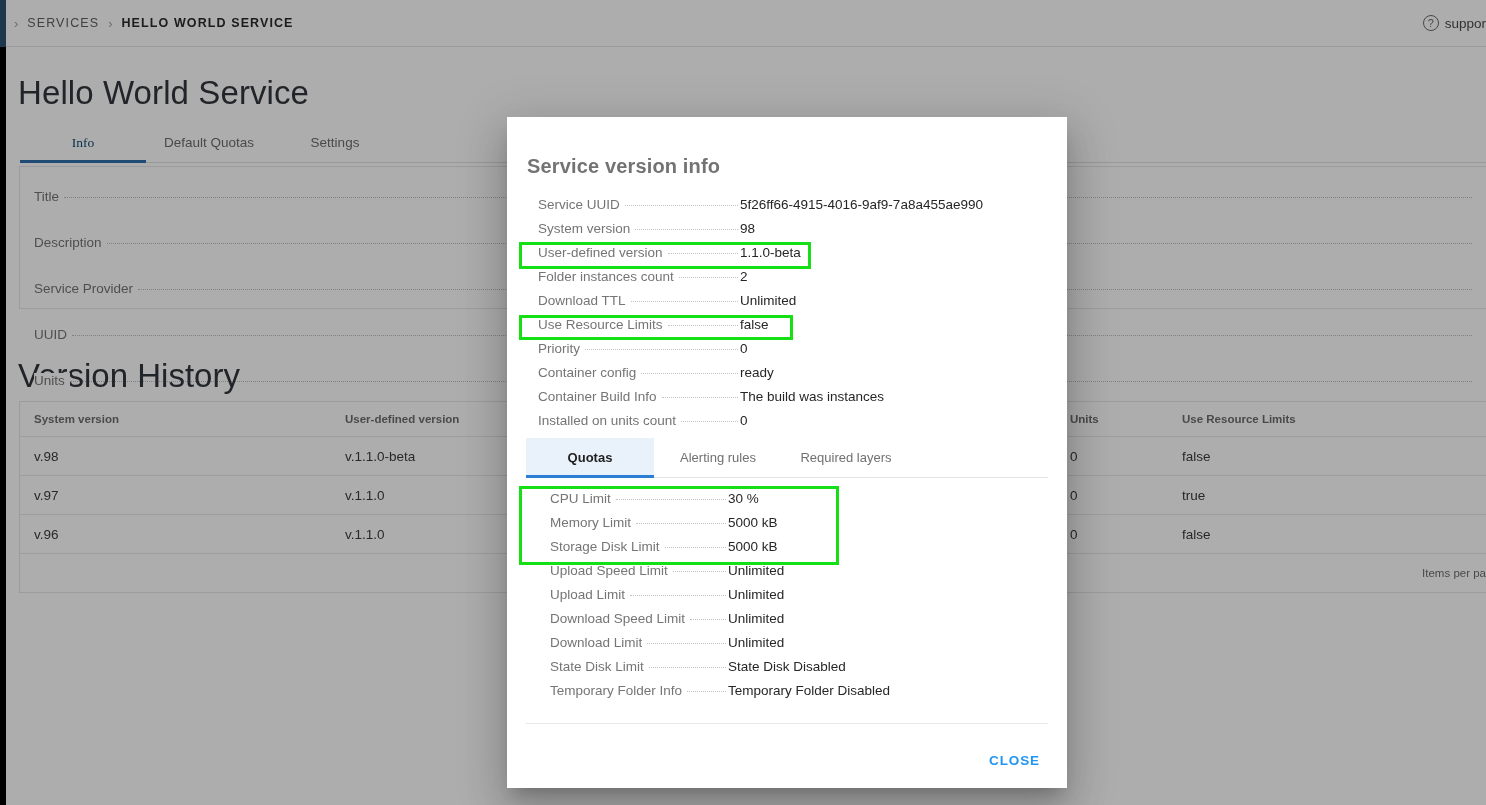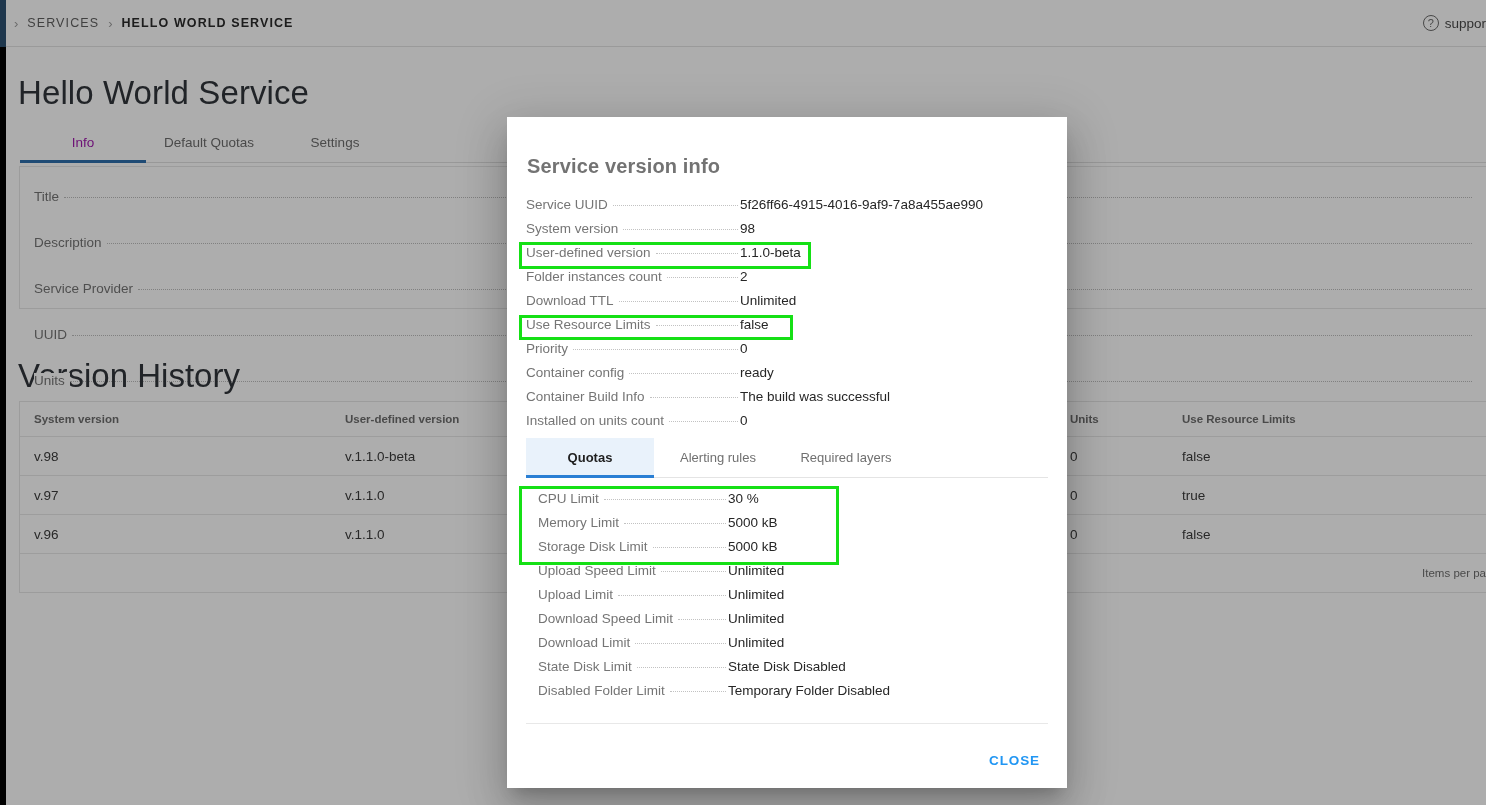--- a/index.html
+++ b/index.html
@@ -102,21 +102,21 @@
     right: 0; height: 32px;
     display: flex;
   }
   .main-tab {
     width: 126px;
     text-align: center;
     font-size: 13.5px;
     color: #6d6d6d;
     padding-top: 5px;
   }
-  .main-tab.active { color: #a21caf; }
+  .main-tab.active { color: #0c4a6e; font-family: Liberation Serif, serif; }
   .main-tabs-rule {
     position: absolute;
     left: 20px; top: 162px;
     right: 0; height: 1px;
     background: #e0e0e0;
   }
   .main-tab-underline {
     position: absolute;
     left: 20px; top: 160px;
     width: 126px; height: 3px;
@@ -233,20 +233,21 @@
   .kv-row {
     display: flex;
     align-items: baseline;
     height: 24px;
   }
   .kv-row .k {
     font-size: 13.5px;
     color: #757575;
     white-space: nowrap;
     padding-right: 5px;
+    margin-left: 12px;
   }
   .kv-row .dots {
     border-bottom: 1px dotted #c2c2c2;
     transform: translateY(-3px);
     flex: 0 0 auto;
   }
   .kv-row .v {
     font-size: 13.5px;
     color: #262626;
     white-space: nowrap;
@@ -475,21 +476,21 @@
           <span class="k">Container config</span>
           <span class="dots"></span>
         </span>
       <span class="v">ready</span>
     </div>
     <div class="kv-row">
       <span class="kwrap">
           <span class="k">Container Build Info</span>
           <span class="dots"></span>
         </span>
-      <span class="v">The build was successful</span>
+      <span class="v">The build was instances</span>
     </div>
     <div class="kv-row">
       <span class="kwrap">
           <span class="k">Installed on units count</span>
           <span class="dots"></span>
         </span>
       <span class="v">0</span>
     </div>
   </div>
 
@@ -553,21 +554,21 @@
     </div>
     <div class="kv-row">
       <span class="kwrap">
           <span class="k">State Disk Limit</span>
           <span class="dots"></span>
         </span>
       <span class="v">State Disk Disabled</span>
     </div>
     <div class="kv-row">
       <span class="kwrap">
-          <span class="k">Disabled Folder Limit</span>
+          <span class="k">Temporary Folder Info</span>
           <span class="dots"></span>
         </span>
       <span class="v">Temporary Folder Disabled</span>
     </div>
   </div>
 
   <div class="dlg-divider"></div>
   <button class="close-btn">CLOSE</button>
 
 </div>

